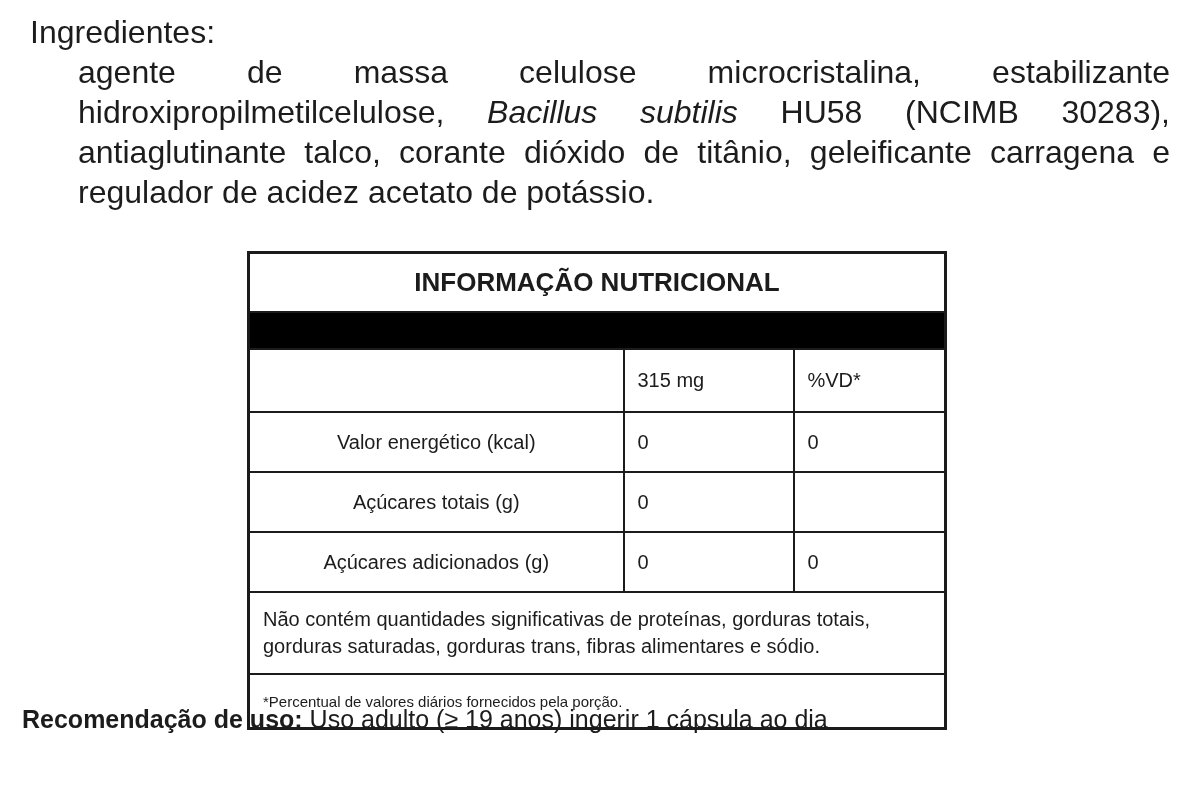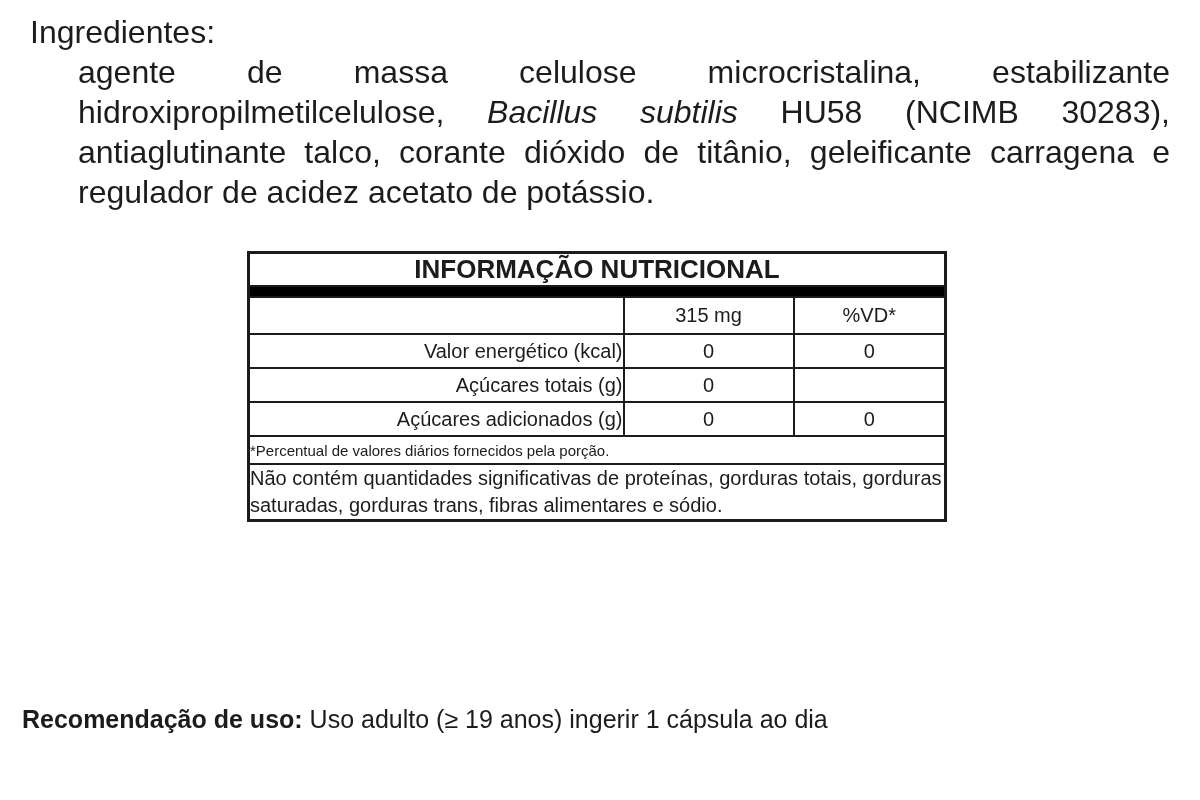--- a/index.html
+++ b/index.html
@@ -27,21 +27,21 @@
   .nutri-table {
     position: absolute;
     left: 247px; top: 251px;
     width: 697px;
     border-collapse: collapse;
     table-layout: fixed;
     border: 3px solid #1b1b1b;
   }
   .nutri-table td {
     border: 2px solid #1b1b1b;
-    padding: 0;
+    padding: 13px;
     vertical-align: middle;
     color: #1c1c1c;
   }
   .title-cell {
     text-align: center;
     font-weight: bold;
     font-size: 26px;
     height: 30px;
   }
   .servings-cell {
@@ -50,22 +50,22 @@
     padding: 3px 10px 5px 12px;
     height: 50px;
   }
   .bar-cell {
     background: #000000;
     height: 9px;
     border-color: #000000;
   }
   .head-row td { height: 35px; font-size: 20px; }
   .data-row td { height: 32px; font-size: 20px; }
-  .label-cell { text-align: right; padding-left: 12px; }
-  .val-cell { text-align: center; }
+  .label-cell { text-align: center; padding-left: 12px; }
+  .val-cell { }
   .note-cell {
     font-size: 20px;
     line-height: 27px;
     padding: 4px 12px 6px 12px;
     height: 48px;
   }
   .footnote-cell {
     font-size: 15px;
     padding: 4px 10px 10px 10px;
     vertical-align: top;
@@ -116,21 +116,21 @@
       <td class="label-cell">Açúcares totais (g)</td>
       <td class="val-cell">0</td>
       <td class="val-cell"></td>
     </tr>
     <tr class="data-row">
       <td class="label-cell">Açúcares adicionados (g)</td>
       <td class="val-cell">0</td>
       <td class="val-cell">0</td>
     </tr>
     <tr>
-      <td colspan="3" class="footnote-cell">*Percentual de valores diários fornecidos pela porção.</td>
+      <td colspan="3" class="note-cell">Não contém quantidades significativas de proteínas, gorduras totais, gorduras saturadas, gorduras trans, fibras alimentares e sódio.</td>
     </tr>
     <tr>
-      <td colspan="3" class="note-cell">Não contém quantidades significativas de proteínas, gorduras totais, gorduras saturadas, gorduras trans, fibras alimentares e sódio.</td>
+      <td colspan="3" class="footnote-cell">*Percentual de valores diários fornecidos pela porção.</td>
     </tr>
   </tbody>
 </table>
 
 <div class="usage"><span class="bold">Recomendação de uso:</span><span> Uso adulto (≥ 19 anos) ingerir 1 cápsula ao dia</span></div>
 
 </body></html>

